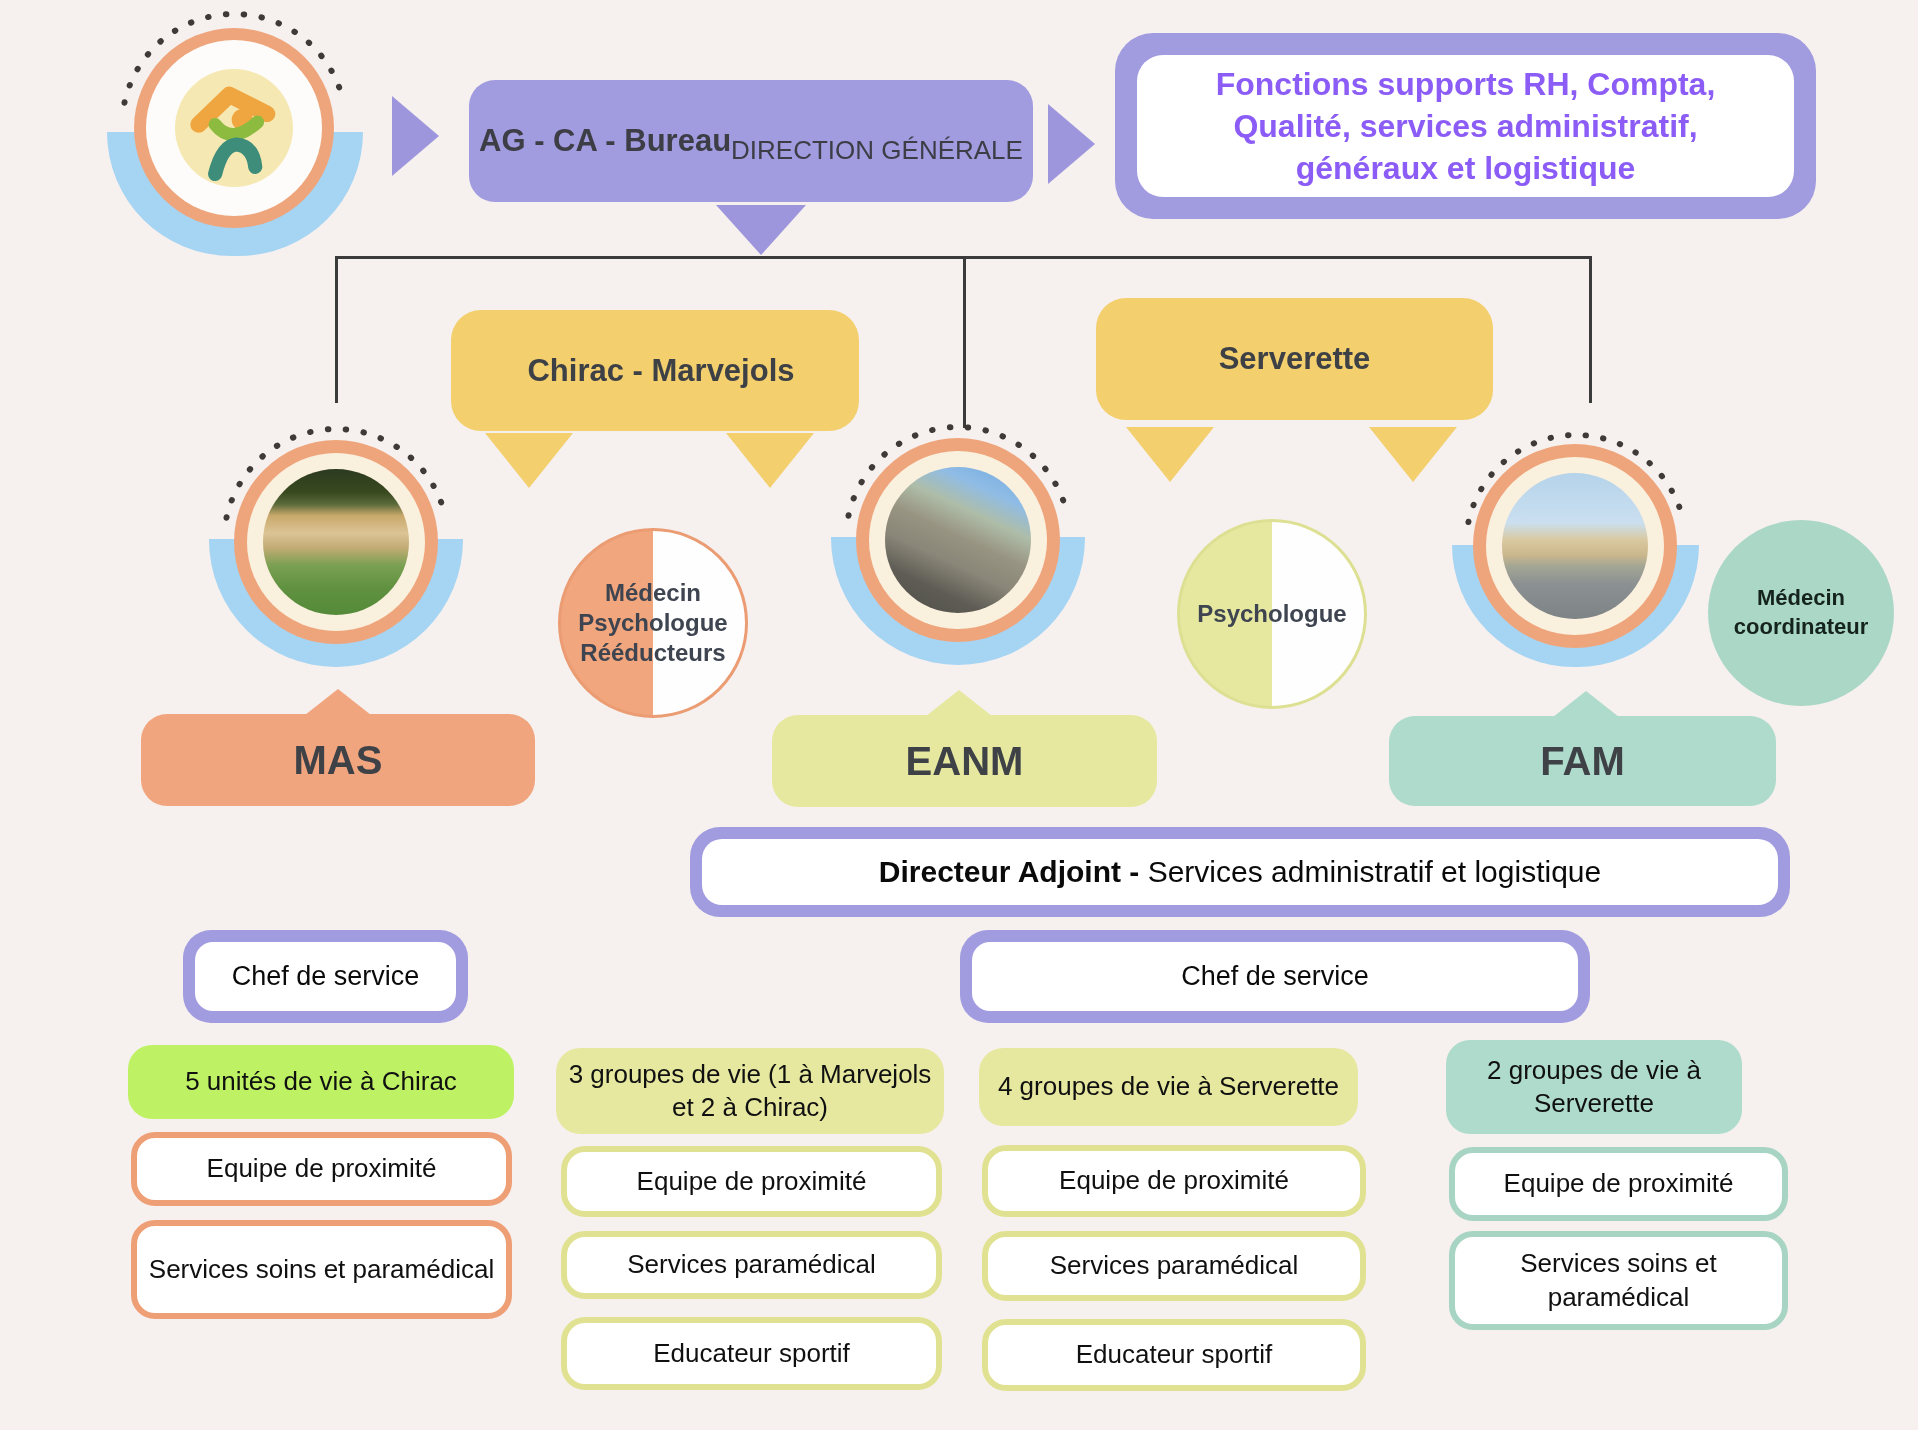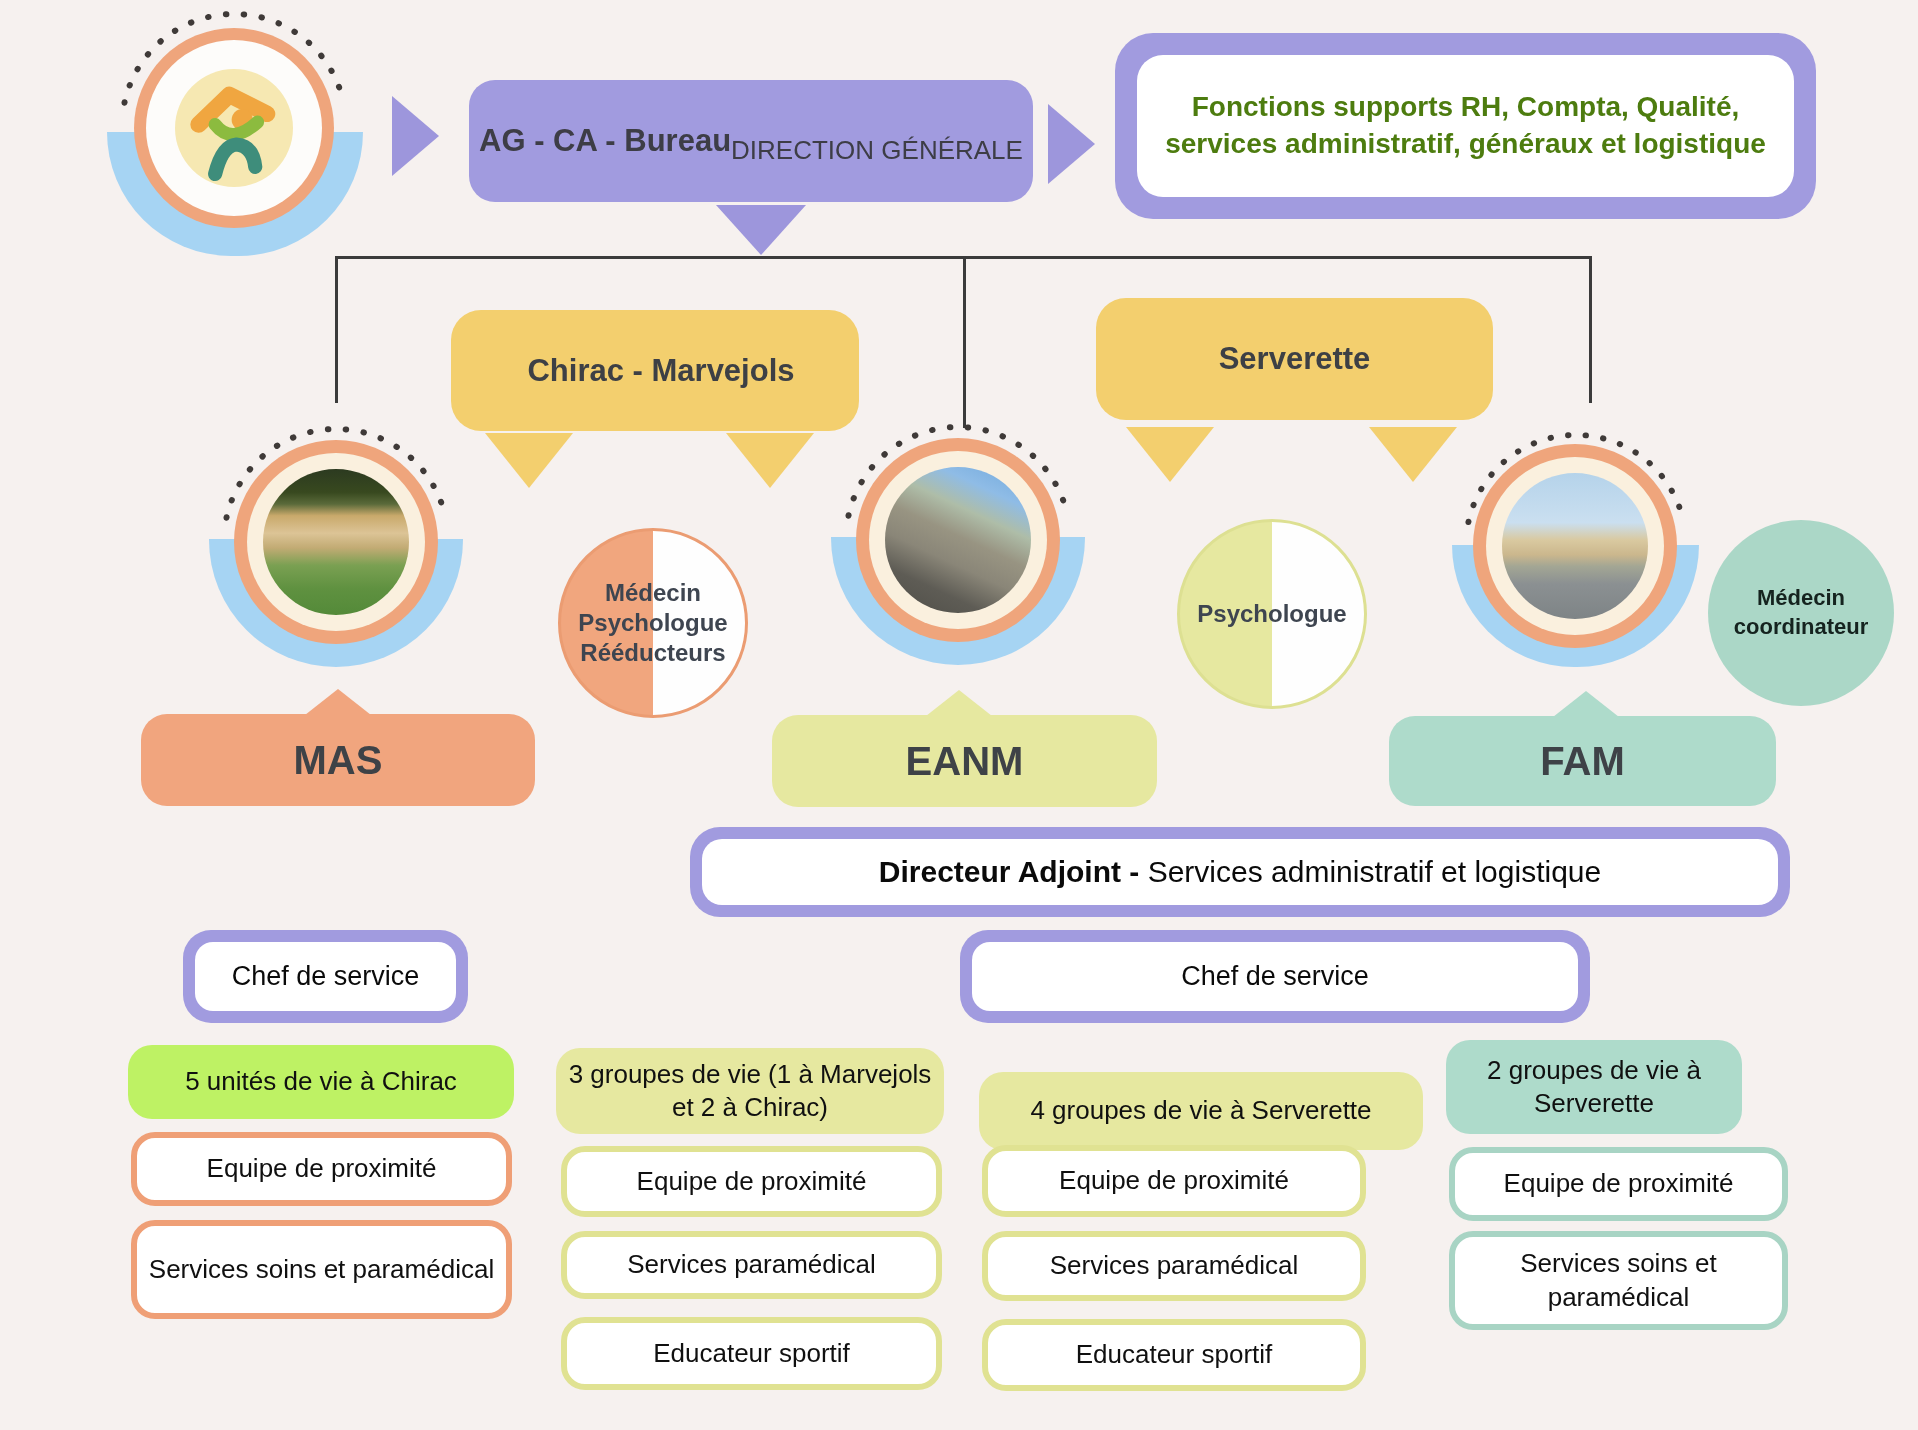--- a/index.html
+++ b/index.html
@@ -17,21 +17,21 @@
 
   
   .ag-box{position:absolute;left:469px;top:80px;width:564px;height:122px;background:#a19bdf;border-radius:26px;color:#3d3d46;}
   .ag-title{font-weight:bold;font-size:31px;}
   .ag-sub{font-size:26px;margin-top:18px;text-align:right;}
 
   .frame{position:absolute;background:#a19bdf;display:flex;box-sizing:border-box;}
   .frame-inner{flex:1;background:#ffffff;display:flex;align-items:center;justify-content:center;text-align:center;}
 
   .supports-frame{left:1115px;top:33px;width:701px;height:186px;border-radius:38px;padding:22px;}
-  .supports-inner{border-radius:26px;font-weight:bold;font-size:28px;color:#4d7c0f;line-height:1.32;padding:12px 24px;}
+  .supports-inner{border-radius:26px;font-weight:bold;font-size:32px;color:#8b5cf6;line-height:1.32;padding:12px 24px;}
 
   .deputy-frame{left:690px;top:827px;width:1100px;height:90px;border-radius:30px;padding:12px;}
   .deputy-inner{border-radius:20px;font-size:30px;color:#0a0a0a;}
   .deputy-inner b{font-weight:bold;}
 
   .chef-frame{top:930px;height:93px;border-radius:28px;padding:12px;}
   .chef-inner{border-radius:18px;font-weight:normal;font-size:27px;color:#0a0a0a;}
 
   
   .site-box{position:absolute;background:#f3cf6e;border-radius:30px;font-weight:bold;font-size:31px;color:#3d4045;}
@@ -205,21 +205,21 @@
 
   <div class="cell solid-orange" style="left:128px;top:1045px;width:386px;height:74px;">5 unités de vie à Chirac</div>
   <div class="cell line-orange" style="left:131px;top:1132px;width:381px;height:74px;">Equipe de proximité</div>
   <div class="cell line-orange" style="left:131px;top:1220px;width:381px;height:99px;">Services soins et paramédical</div>
 
   <div class="cell solid-green" style="left:556px;top:1048px;width:388px;height:86px;">3 groupes de vie (1 à Marvejols et 2 à Chirac)</div>
   <div class="cell line-green" style="left:561px;top:1146px;width:381px;height:71px;">Equipe de proximité</div>
   <div class="cell line-green" style="left:561px;top:1231px;width:381px;height:68px;">Services paramédical</div>
   <div class="cell line-green" style="left:561px;top:1317px;width:381px;height:73px;">Educateur sportif</div>
 
-  <div class="cell solid-green" style="left:979px;top:1048px;width:444px;height:78px;margin-top:24px;">4 groupes de vie à Serverette</div>
+  <div class="cell solid-green" style="left:979px;top:1048px;width:379px;height:78px;">4 groupes de vie à Serverette</div>
   <div class="cell line-green" style="left:982px;top:1145px;width:384px;height:72px;">Equipe de proximité</div>
   <div class="cell line-green" style="left:982px;top:1231px;width:384px;height:70px;">Services paramédical</div>
   <div class="cell line-green" style="left:982px;top:1319px;width:384px;height:72px;">Educateur sportif</div>
 
   <div class="cell solid-tealc" style="left:1446px;top:1040px;width:296px;height:94px;">2 groupes de vie à Serverette</div>
   <div class="cell line-teal" style="left:1449px;top:1147px;width:339px;height:74px;">Equipe de proximité</div>
   <div class="cell line-teal" style="left:1449px;top:1231px;width:339px;height:99px;">Services soins et paramédical</div>
 
 </div>
 

